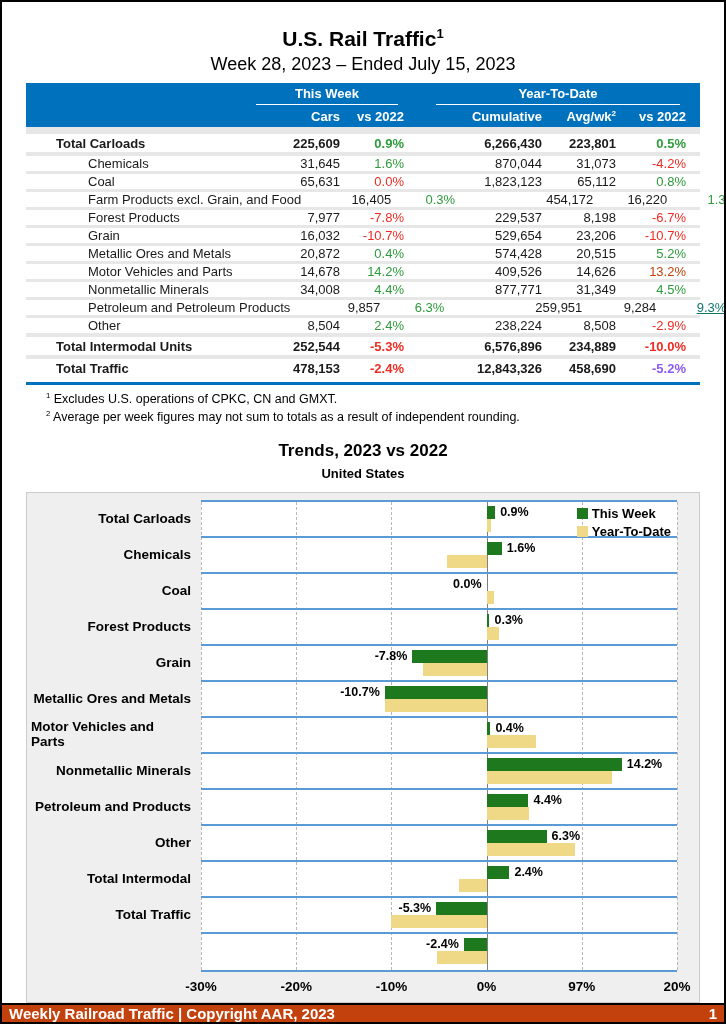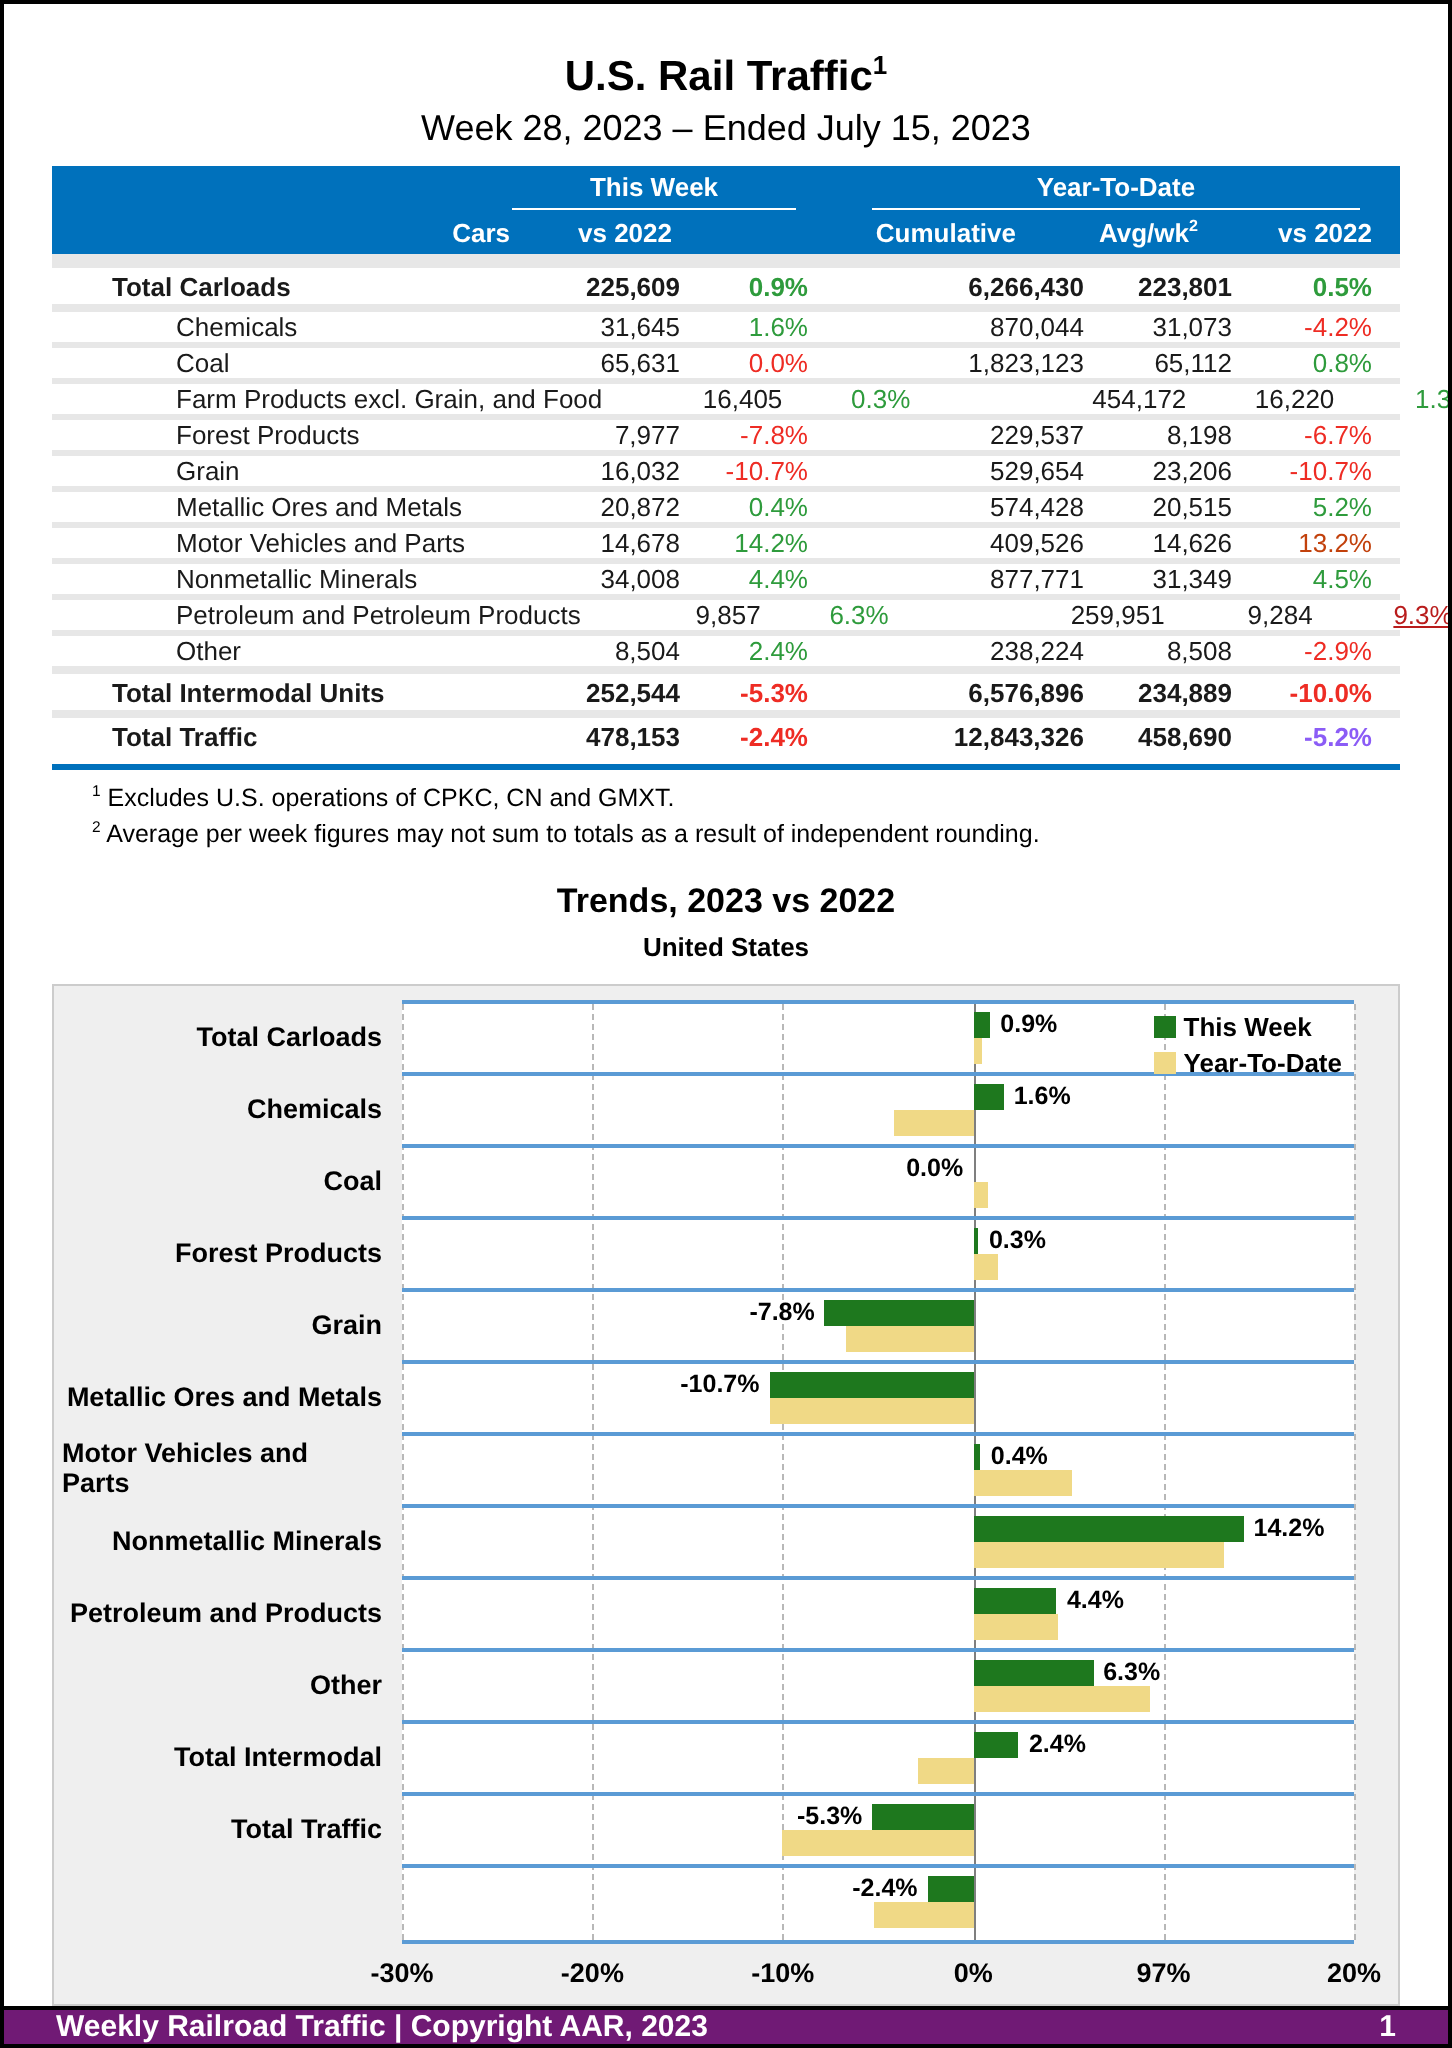--- a/index.html
+++ b/index.html
@@ -23,21 +23,21 @@
   
   .rail-table { margin: 8px 24px 0 24px; font-size: 13px; }
   .tgrid {
     display: grid;
     grid-template-columns: 1fr 90px 64px 26px 112px 74px 70px;
     align-items: center;
     padding-right: 14px;
   }
   .thead { background: #0071bc; color: #ffffff; font-weight: bold; }
   .thead .group-row { height: 22px; }
-  .thead .col-row { height: 22px; gap: 17px; }
+  .thead .col-row { height: 22px; }
   .grp-cell { text-align: center; border-bottom: 1px solid #ffffff; padding-bottom: 3px; margin: 0 6px; align-self: end; }
   .grp-tw { grid-column: 2 / span 2; }
   .grp-ytd { grid-column: 5 / span 3; }
   .hc { text-align: right; }
   .tbody { background: #e7e7e7; padding-top: 3px; }
   .trow { background: #ffffff; height: 15px; margin-bottom: 3px; align-items: center; }
   .trow.total { font-weight: bold; height: 18px; margin-top: 4px; margin-bottom: 4px; }
   .c { white-space: nowrap; }
   .c.lab { padding-left: 30px; }
   .c.lab.ind { padding-left: 62px; }
@@ -83,23 +83,23 @@
   }
   .legend { position: absolute; z-index: 4; top: 4px; right: 6px; display: flex; flex-direction: column; gap: 3px; }
   .legend-item { display: flex; align-items: center; gap: 4px; font-size: 13px; font-weight: bold; color: #000; }
   .legend-swatch { width: 11px; height: 11px; display: inline-block; }
   .x-axis { position: relative; height: 26px; }
   .x-tick { position: absolute; top: 7px; transform: translateX(-50%); font-size: 13.5px; font-weight: bold; color: #000; white-space: nowrap; }
 
   
   .footer {
     margin-top: auto;
-    background: #701a75; border-top: 2px solid #000000;
+    background: #c2410c; border-top: 2px solid #000000;
     height: 26px; display: flex; align-items: center; justify-content: space-between;
-    padding: 0 26px; color: #ffffff; font-weight: bold; font-size: 15px;
+    padding: 0 7px; color: #ffffff; font-weight: bold; font-size: 15px;
   }
 </style>
 </head>
 <body>
 
 <div class="title-block">
   <div class="doc-title"><span>U.S. Rail Traffic</span><sup>1</sup></div>
   <div class="doc-subtitle">Week 28, 2023 – Ended July 15, 2023</div>
 </div>
 
@@ -203,21 +203,21 @@
         <div class="c num">31,349</div>
         <div class="c pct" style="color: rgb(46, 155, 60);">4.5%</div>
       </div>
       <div class="tgrid trow">
         <div class="c lab ind">Petroleum and Petroleum Products</div>
         <div class="c num">9,857</div>
         <div class="c pct" style="color: rgb(46, 155, 60);">6.3%</div>
         <div class="c "></div>
         <div class="c num">259,951</div>
         <div class="c num">9,284</div>
-        <div class="c pct" style="color: #b91c1c; text-decoration: underline;">9.3%</div>
+        <div class="c pct" style="color: #0f766e; text-decoration: underline;">9.3%</div>
       </div>
       <div class="tgrid trow">
         <div class="c lab ind">Other</div>
         <div class="c num">8,504</div>
         <div class="c pct" style="color: rgb(46, 155, 60);">2.4%</div>
         <div class="c "></div>
         <div class="c num">238,224</div>
         <div class="c num">8,508</div>
         <div class="c pct" style="color: rgb(238, 44, 36);">-2.9%</div>
       </div>

